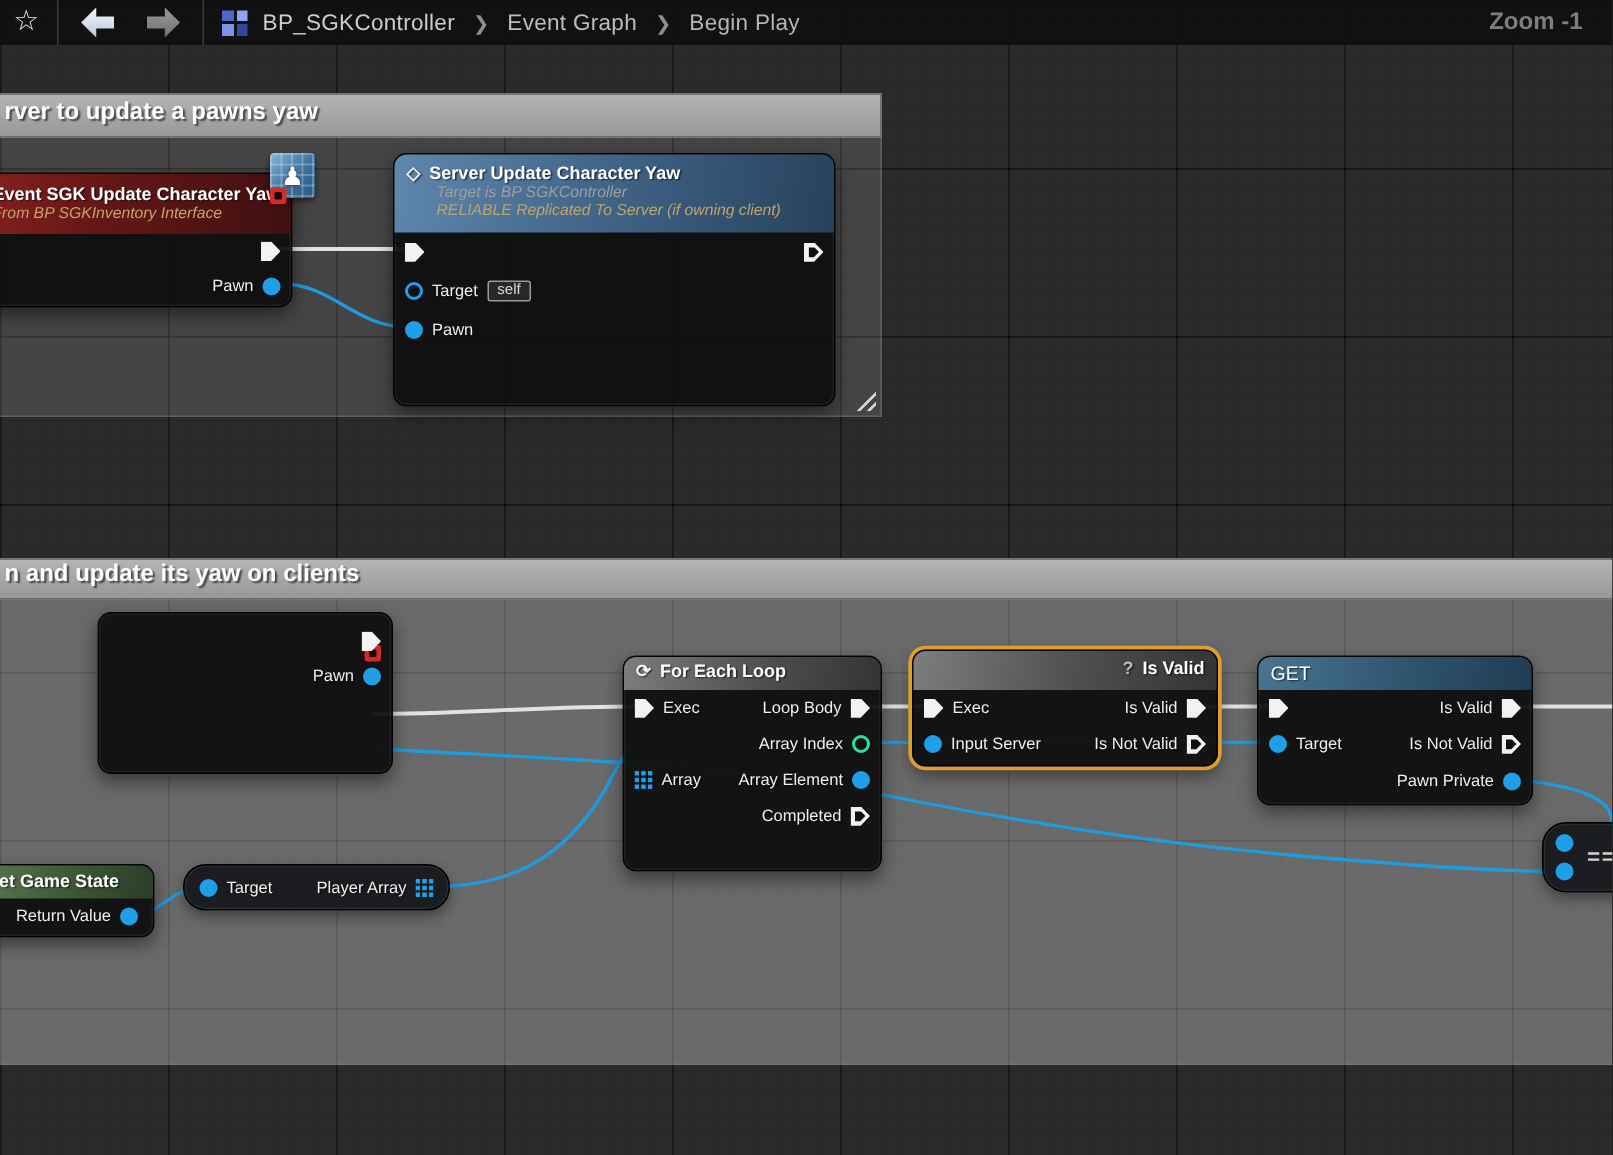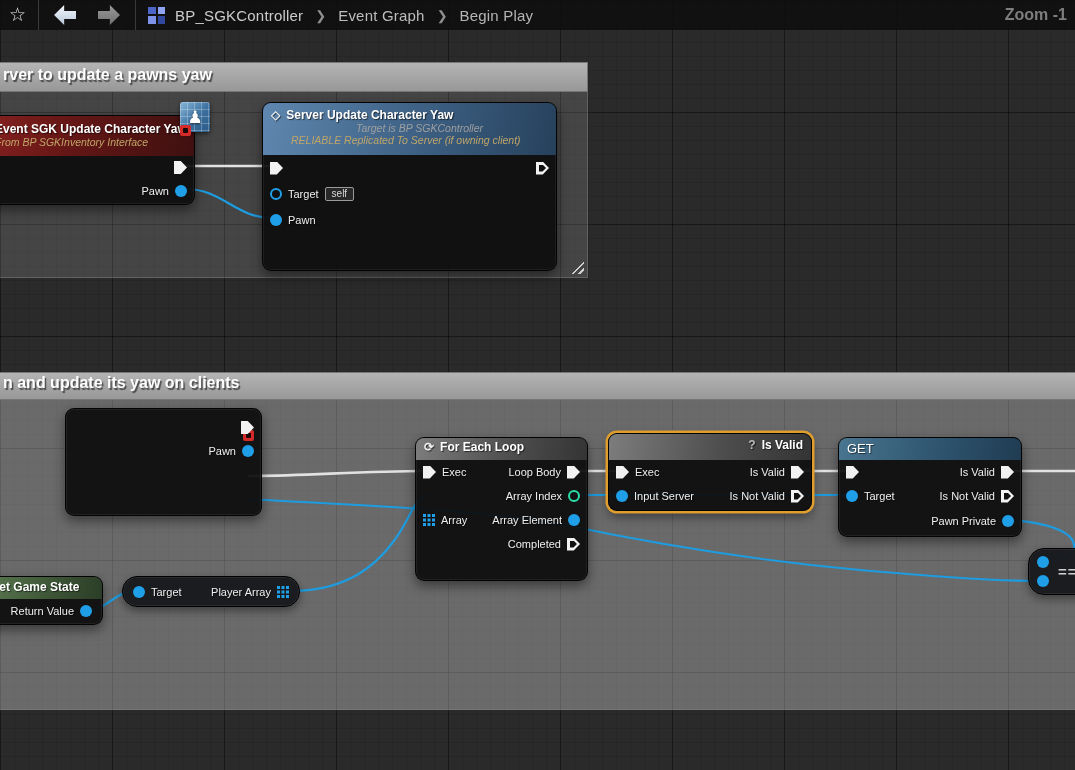--- a/index.html
+++ b/index.html
@@ -20,21 +20,21 @@
   .tb-sep{width:1px;height:30px;background:#3a3a3a;margin:0 4px;}
   .star{font-size:19px;color:#e8e8e8;margin:0 8px 2px 9px;line-height:1;}
   .nav-arrow{width:22px;height:20px;margin:0 11px;
     clip-path:polygon(0 50%,46% 0,46% 30%,100% 30%,100% 70%,46% 70%,46% 100%);}
   .nav-back{background:linear-gradient(180deg,#f4f8ff,#b9c8d8);}
   .nav-fwd{background:linear-gradient(180deg,#9a9a9a,#707070);transform:scaleX(-1);}
   .bp-icon{width:17px;height:17px;display:grid;grid-template-columns:8px 7px;grid-template-rows:7px 8px;gap:2px;margin:0 10px 0 8px;}
   .bp-icon i{display:block;}
   .crumb{font-size:15px;color:#cccccc;letter-spacing:.2px;}
   .crumb-sep{color:#8f8f8f;font-size:13px;margin:0 12px;}
-  #zoom-label{margin-left:auto;margin-right:8px;font-size:16px;font-weight:bold;color:#7e7e7e;}
+  #zoom-label{margin-left:auto;margin-right:20px;font-size:16px;font-weight:bold;color:#7e7e7e;}
 
   
   .comment-header{background:linear-gradient(180deg,#b4b4b4,#989898);border:1px solid #777;overflow:hidden;z-index:2;}
   .comment-title{position:absolute;top:3px;font-size:16px;font-weight:bold;color:#fdfdfd;
     text-shadow:1.5px 1.5px 1px rgba(0,0,0,.55);white-space:nowrap;}
   .comment-body{z-index:1;}
   .resize-handle{position:absolute;right:3px;bottom:3px;width:15px;height:15px;
     clip-path:polygon(100% 0,100% 100%,0 100%);
     background:repeating-linear-gradient(135deg,transparent 0 3px,rgba(255,255,255,.75) 3px 4.6px);}
 
@@ -132,21 +132,21 @@
     </div>
     <div class="iface-icon" style="right:-16px;top:-14px;">♟</div>
     <div class="badge-red" style="right:3px;top:9px;">
         <i></i>
       </div>
   </div>
 
   <div class="node" style="left:262px;top:102px;width:295px;height:169px;">
     <div class="node-header hdr-steel" style="height:52px;padding-top:5px;">
       <div class="node-title"><span class="hdr-icon">◇</span><span>Server Update Character Yaw</span></div>
-      <div class="node-sub sub-gray" style="margin-left:20px;text-align:center;">Target is BP SGKController</div>
+      <div class="node-sub sub-gray" style="margin-left:20px;">Target is BP SGKController</div>
       <div class="node-sub sub-tan" style="margin-left:20px;">RELIABLE Replicated To Server (if owning client)</div>
     </div>
     <div class="row split" style="height:26px;">
       <span class="pin-exec">
           <span class="o"></span>
         </span>
       <span class="pin-exec hollow">
           <span class="o"></span>
           <span class="i"></span>
         </span>

